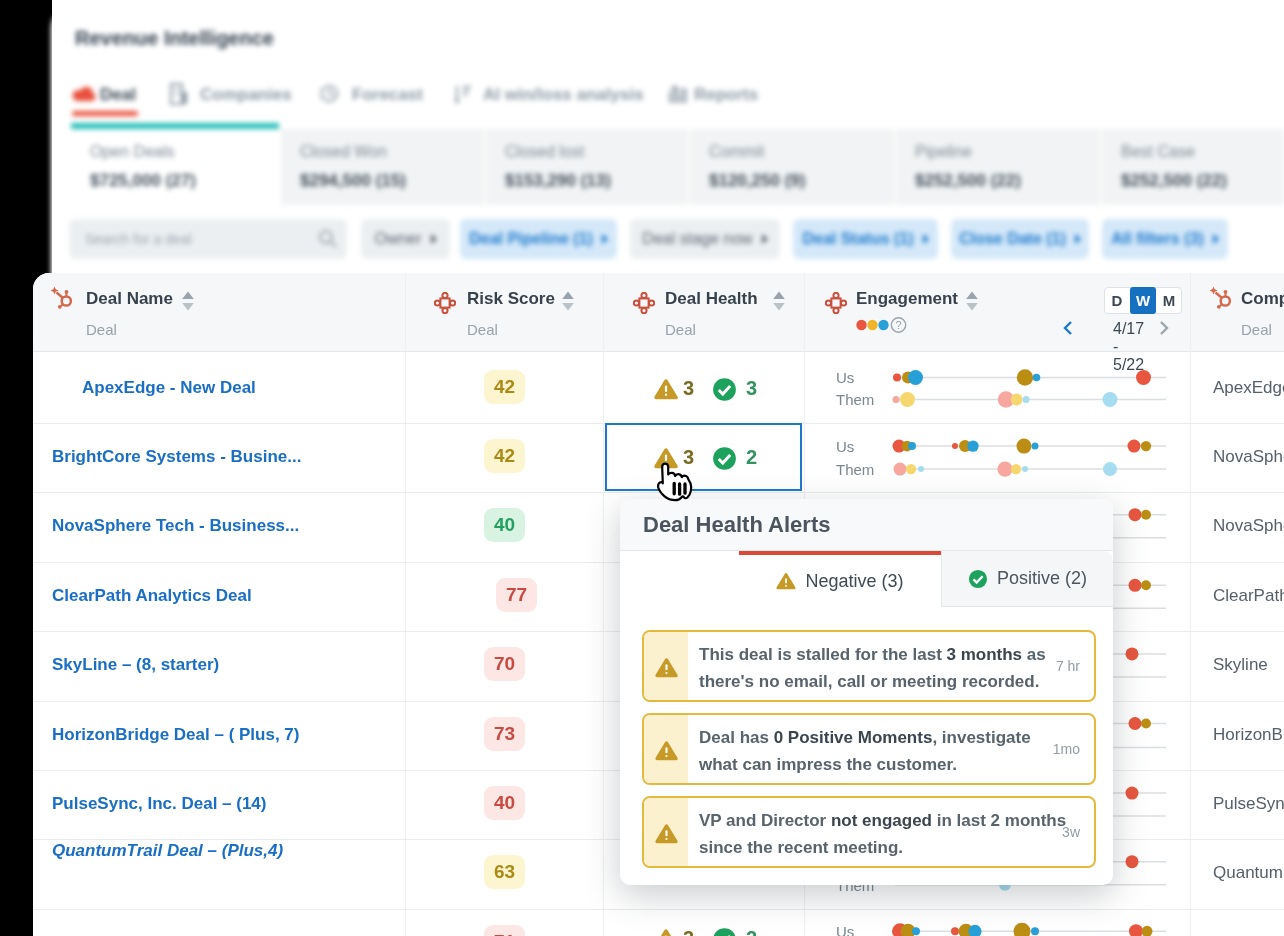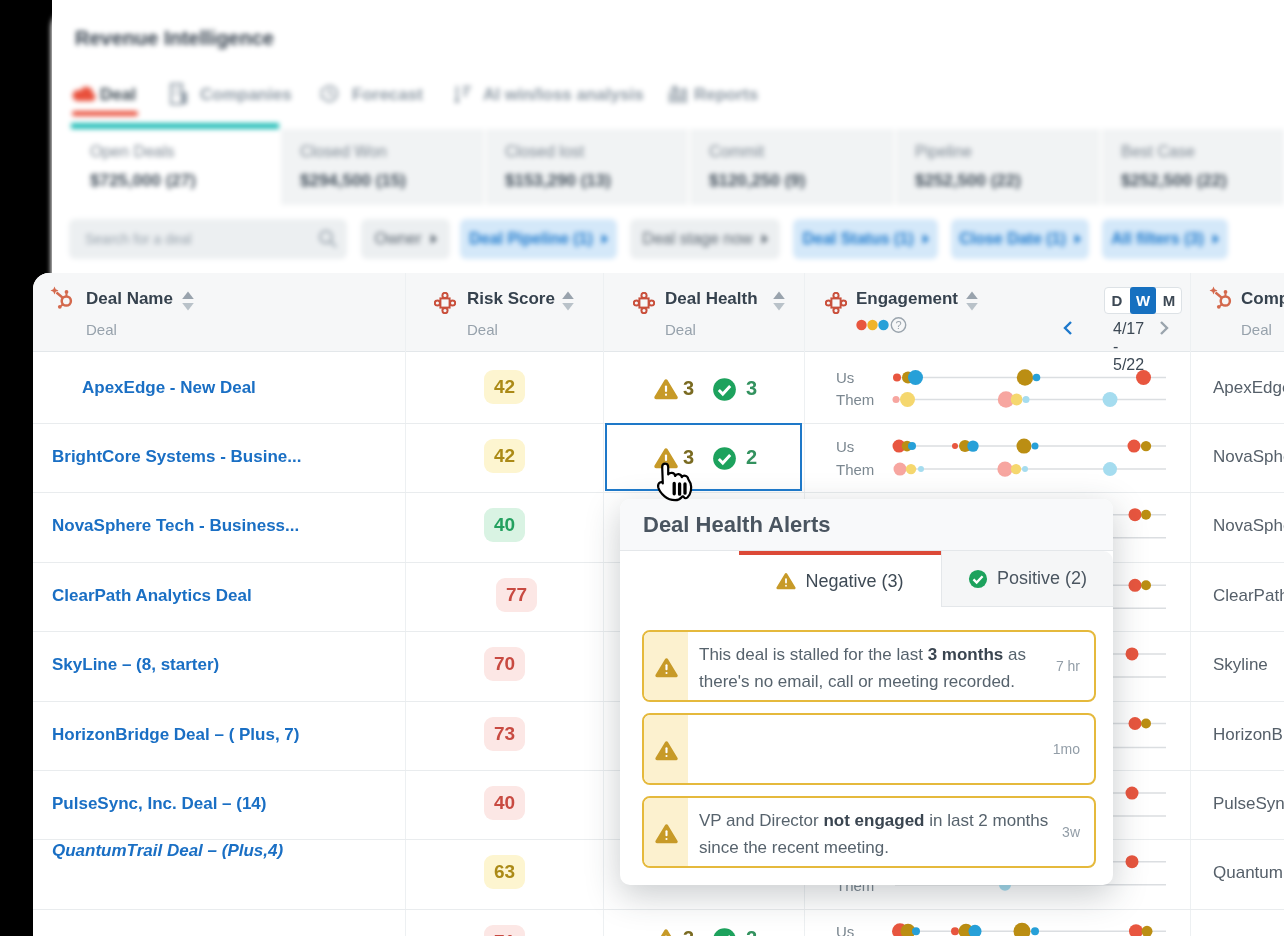--- a/index.html
+++ b/index.html
@@ -38,21 +38,21 @@
 .comp { position:absolute; left:1180px; font-size:17px; color:#555f69; white-space:nowrap; }
 #popup { position:absolute; left:620px; top:499px; width:493px; height:386px;
   background:#fff; border-radius:10px; box-shadow:0 10px 34px rgba(40,50,60,0.25); }
 #poptitle { position:absolute; left:0; top:0; width:493px; height:52px; background:#f8f9fa;
   border-radius:10px 10px 0 0; border-bottom:1px solid #e4e7ea; }
 .ptab { position:absolute; top:52px; height:56px; background:#f5f6f7; border-bottom:1px solid #e4e7ea;
   display:flex; align-items:center; justify-content:center; font-size:18px; color:#4a5560; }
 .alert { position:absolute; left:22px; width:454px; height:72px; border:2px solid #e5b93c;
   border-radius:8px; background:#fff; overflow:hidden; }
 .astrip { position:absolute; left:0; top:0; width:44px; height:100%; background:#fcf1cf; }
-.atext { position:absolute; left:55px; top:9px; font-size:17px; color:#57636d; line-height:27px; }
+.atext { position:absolute; left:55px; top:9px; font-size:17px; color:#57636d; line-height:27px;font-weight:bold; }
 .atext b { color:#3a4550; }
 .atime { position:absolute; right:14px; top:26px; font-size:14px; color:#929da7; }
 </style>
 </head>
 <body>
 <div id="blackbg"></div>
 
 <div id="hdrblur">
   <div id="hpanel"></div>
   <div class="abs" style="left:75px; top:27px; font-size:20px; font-weight:700; color:#333f4c;">Revenue Intelligence</div>
@@ -438,20 +438,21 @@
     <div class="atext">This deal is stalled for the last <b>3 months</b> as<br>there's no email, call or meeting recorded.</div>
     <div class="atime">7 hr</div>
   </div>
   <div class="alert" style="top:214px;">
     <div class="astrip"></div>
     <svg class="abs" style="left:11px; top:25px;" width="23" height="21" viewBox="0 0 24 22">
       <path d="M12 3 L22 19.5 H2 z" fill="#c79a28" stroke="#c79a28" stroke-width="3.4" stroke-linejoin="round"></path>
       <rect x="10.9" y="7.5" width="2.2" height="6.5" rx="1.1" fill="#fff"></rect>
         <rect x="10.9" y="15.6" width="2.2" height="2.3" rx="1.1" fill="#fff"></rect>
     </svg>
+    <div class="atext">Deal has <b>0 Positive Moments</b>, investigate<br>what can impress the customer.</div>
     <div class="atime">1mo</div>
   </div>
   <div class="alert" style="top:297px;">
     <div class="astrip"></div>
     <svg class="abs" style="left:11px; top:25px;" width="23" height="21" viewBox="0 0 24 22">
       <path d="M12 3 L22 19.5 H2 z" fill="#c79a28" stroke="#c79a28" stroke-width="3.4" stroke-linejoin="round"></path>
       <rect x="10.9" y="7.5" width="2.2" height="6.5" rx="1.1" fill="#fff"></rect>
         <rect x="10.9" y="15.6" width="2.2" height="2.3" rx="1.1" fill="#fff"></rect>
     </svg>
     <div class="atext">VP and Director <b>not engaged</b> in last 2 months<br>since the recent meeting.</div>

